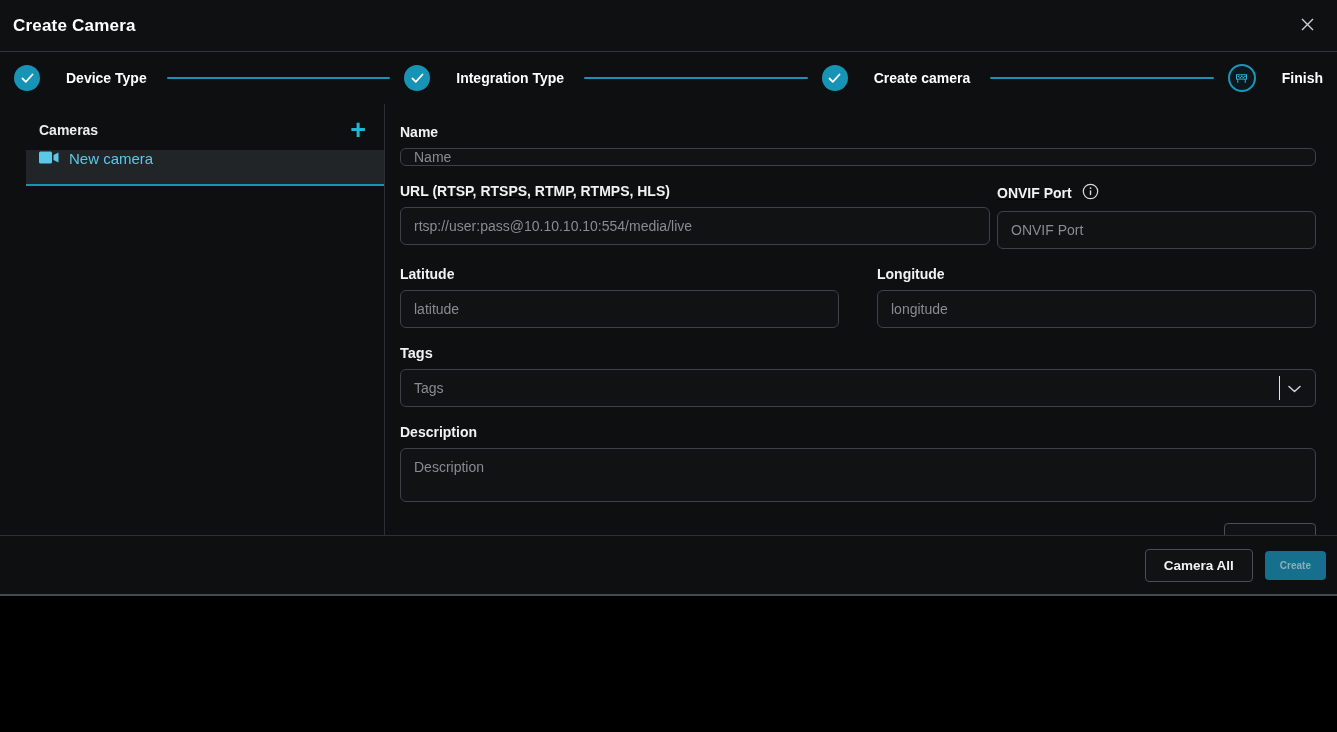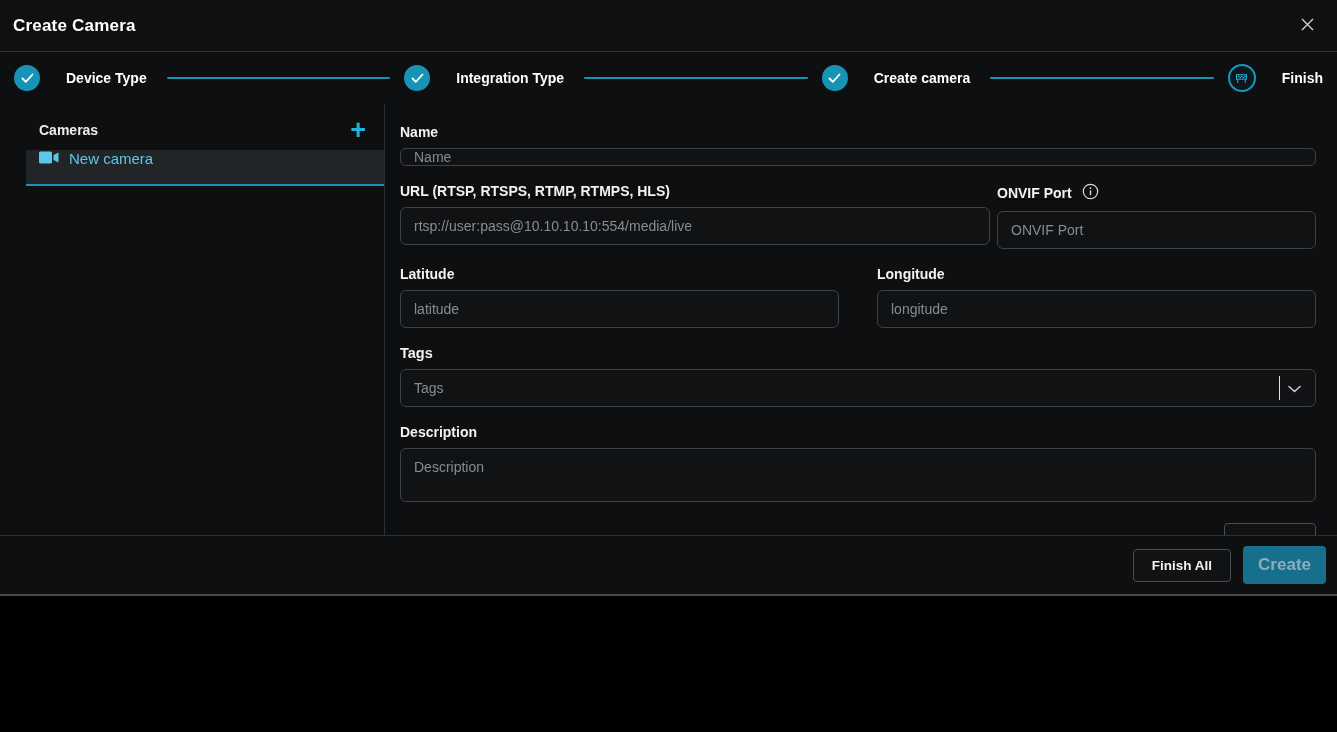--- a/index.html
+++ b/index.html
@@ -118,21 +118,21 @@
   .btn-secondary {
     background:#101214;
     border:1px solid #4a4e52; border-radius:4px;
     color:#f2f2f2; font-size:13.5px; font-weight:700;
     font-family:"Liberation Sans",sans-serif;
     padding:8px 18px; cursor:pointer; white-space:nowrap;
   }
   .btn-primary {
     background:#156f8d;
     border:none; border-radius:4px;
-    color:#8fadb8; font-size:17px; font-weight:700;
+    color:#8fadb8; font-size:10px; font-weight:700;
     font-family:"Liberation Sans",sans-serif;
     padding:9px 15px; cursor:pointer; white-space:nowrap;
   }
 
   
   .modal-footer {
     height:59px; flex:0 0 59px;
     border-top:1px solid #2c2f33;
     display:flex; align-items:center; justify-content:flex-end;
     gap:12px; padding:0 11px;
@@ -277,17 +277,17 @@
       </div>
 
       <div class="connect-row">
         <button class="btn-secondary">Connect</button>
       </div>
 
     </div>
   </div>
 
   <div class="modal-footer">
-    <button class="btn-secondary">Finish All</button>
+    <button class="btn-secondary">Camera All</button>
     <button class="btn-primary">Create</button>
   </div>
 
 </div>
 
 </body></html>

